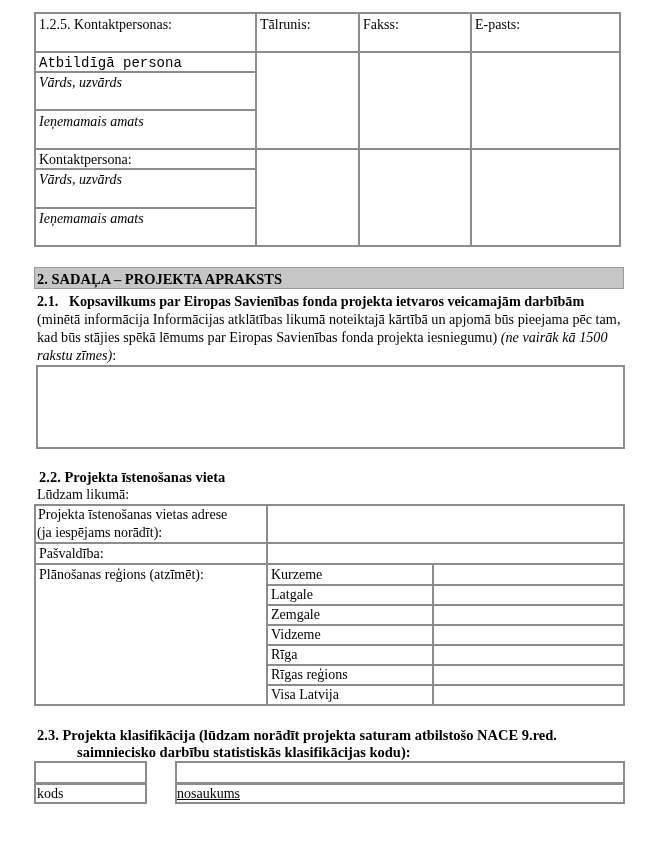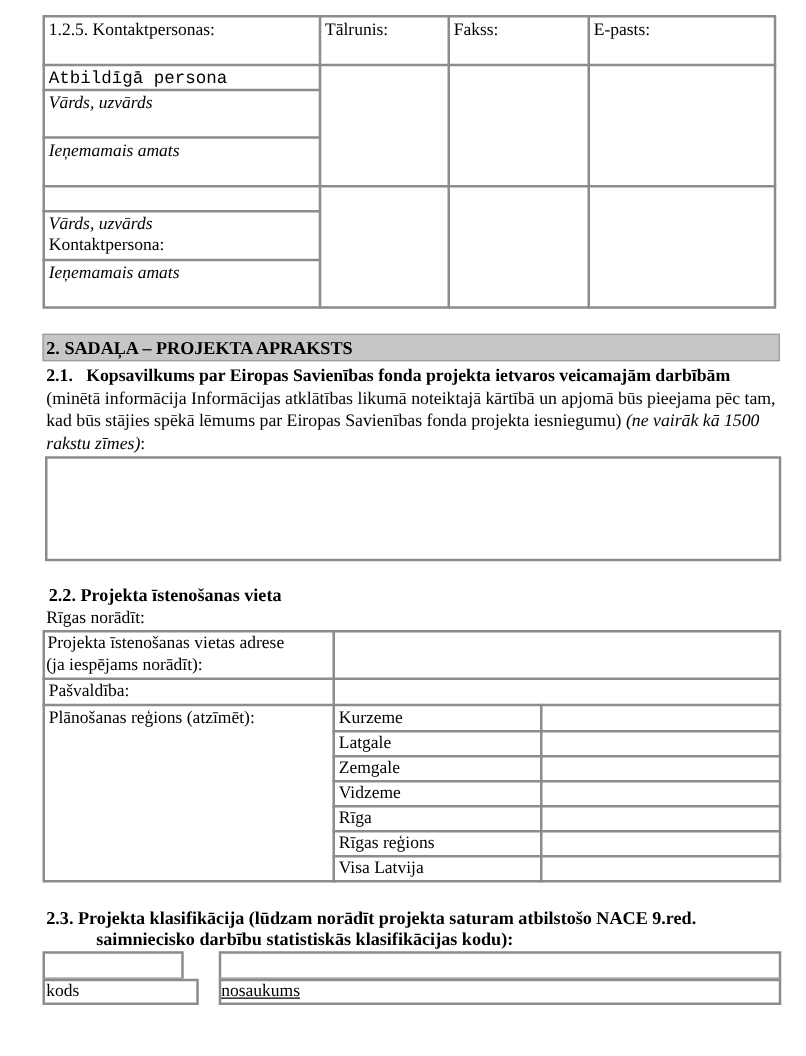--- a/index.html
+++ b/index.html
@@ -44,21 +44,21 @@
 
   <span class="txt" style="left:39px;top:55px;font-family:Liberation Mono, monospace;">Atbildīgā persona</span>
   <span class="txt it" style="left:39px;top:75px;">Vārds, uzvārds</span>
   <span class="txt it" style="left:39px;top:114px;">Ieņemamais amats</span>
   <div class="abs" style="left:257px;top:53px;width:101px;height:95px;"></div>
   <div class="abs" style="left:360px;top:53px;width:110px;height:95px;"></div>
   <div class="abs" style="left:472px;top:53px;width:147px;height:95px;"></div>
   <div class="abs" style="left:36px;top:92px;width:219px;height:17px;"></div>
   <div class="abs" style="left:36px;top:131px;width:219px;height:17px;"></div>
 
-  <span class="txt" style="left:39px;top:152px;margin-top:37px;">Kontaktpersona:</span>
+  <span class="txt" style="left:39px;top:152px;">Kontaktpersona:</span>
   <span class="txt it" style="left:39px;top:172px;">Vārds, uzvārds</span>
   <span class="txt it" style="left:39px;top:211px;">Ieņemamais amats</span>
   <div class="abs" style="left:257px;top:150px;width:101px;height:95px;"></div>
   <div class="abs" style="left:360px;top:150px;width:110px;height:95px;"></div>
   <div class="abs" style="left:472px;top:150px;width:147px;height:95px;"></div>
   <div class="abs" style="left:36px;top:189px;width:219px;height:17px;"></div>
   <div class="abs" style="left:36px;top:228px;width:219px;height:17px;"></div>
 </div>
 
 <div class="abs hdr" style="left:34px;top:267px;width:590px;height:22px;">
@@ -66,21 +66,21 @@
 </div>
 
 <div class="para" style="top:292px;">
   <span class="bold">2.1.</span>&nbsp;&nbsp;&nbsp;<span class="bold">Kopsavilkums par Eiropas Savienības fonda projekta ietvaros veicamajām darbībām</span><span> (minētā informācija Informācijas atklātības likumā noteiktajā kārtībā un apjomā būs pieejama pēc tam, kad būs stājies spēkā lēmums par Eiropas Savienības fonda projekta iesniegumu) </span><span class="it">(ne vairāk kā 1500 rakstu zīmes)</span><span>:</span>
 </div>
 <div class="abs" style="left:36px;top:365px;width:589px;height:84px;border:2px solid #8c8c8c;">
   <span></span>
 </div>
 
 <span class="txt bold" style="left:39px;top:469px;font-size:14.5px;">2.2. Projekta īstenošanas vieta</span>
-<span class="txt" style="left:37px;top:487px;">Rīgas norādīt:</span>
+<span class="txt" style="left:37px;top:487px;">Lūdzam likumā:</span>
 
 <div>
   <div class="abs b" style="left:34px;top:504px;width:591px;height:202px;"></div>
   <div class="line" style="left:266px;top:504px;width:2px;height:202px;"></div>
   <div class="line" style="left:34px;top:542px;width:591px;height:2px;"></div>
   <div class="line" style="left:34px;top:563px;width:591px;height:2px;"></div>
   <div class="line" style="left:432px;top:563px;width:2px;height:143px;"></div>
   <div class="line" style="left:266px;top:584px;width:359px;height:2px;"></div>
   <div class="line" style="left:266px;top:604px;width:359px;height:2px;"></div>
   <div class="line" style="left:266px;top:624px;width:359px;height:2px;"></div>
@@ -112,21 +112,21 @@
   <span class="txt" style="left:271px;top:687px;">Visa Latvija</span>
   <div class="abs" style="left:434px;top:686px;width:189px;height:18px;"></div>
 </div>
 
 <span class="txt bold" style="left:37px;top:727px;font-size:14.5px;">2.3. Projekta klasifikācija (lūdzam norādīt projekta saturam atbilstošo NACE 9.red.</span>
 <span class="txt bold" style="left:37px;top:744px;font-size:14.5px;margin-left:40px;">saimniecisko darbību statistiskās klasifikācijas kodu):</span>
 
 <div class="cell" style="left:34px;top:761px;width:113px;height:23px;">
   <span class="ctext"></span>
 </div>
-<div class="cell" style="left:34px;top:783px;width:125px;height:21px;">
+<div class="cell" style="left:34px;top:783px;width:113px;height:21px;">
   <span class="ctext" style="left:1px;top:1px;">kods</span>
 </div>
 <div class="cell" style="left:175px;top:761px;width:450px;height:23px;">
   <span class="ctext"></span>
 </div>
 <div class="cell" style="left:175px;top:783px;width:450px;height:21px;">
   <span class="ctext" style="left:0;top:1px;text-decoration:underline;">nosaukums</span>
 </div>
 
 </body></html>

